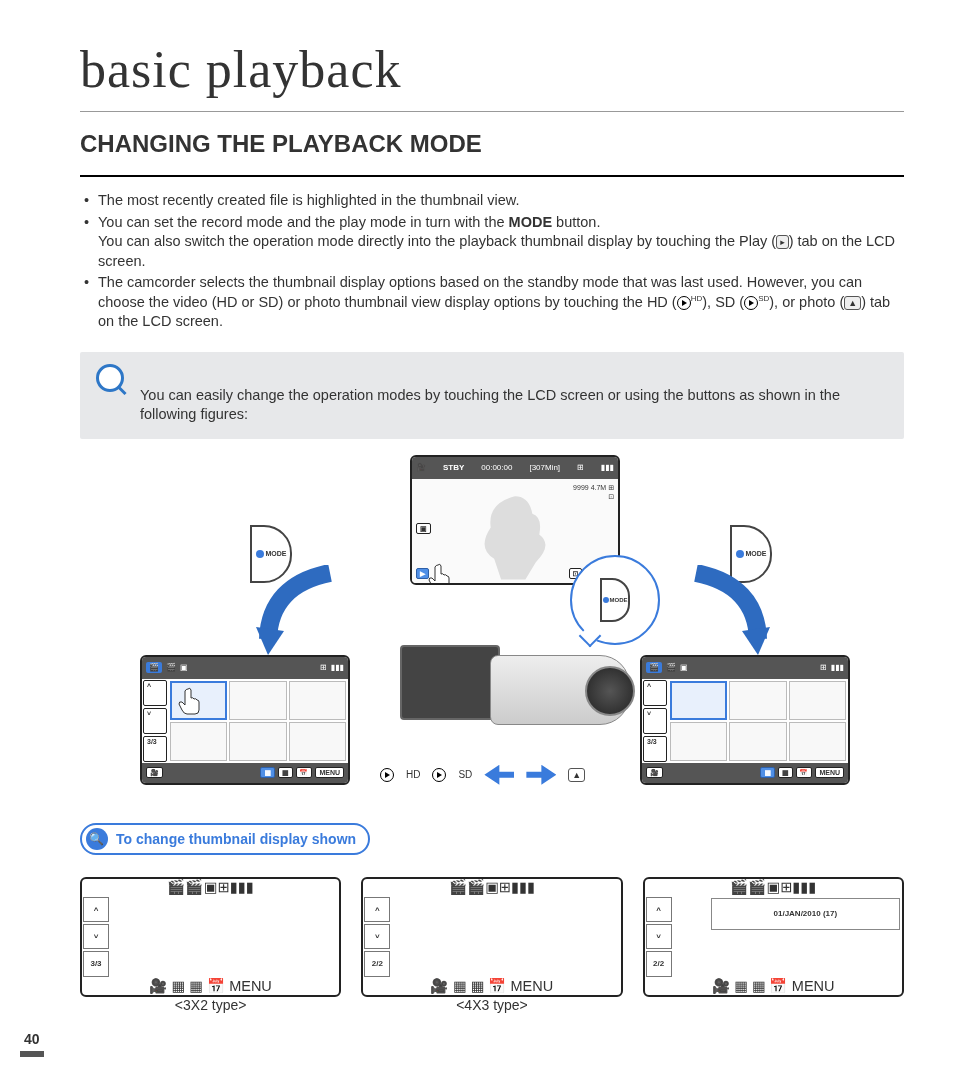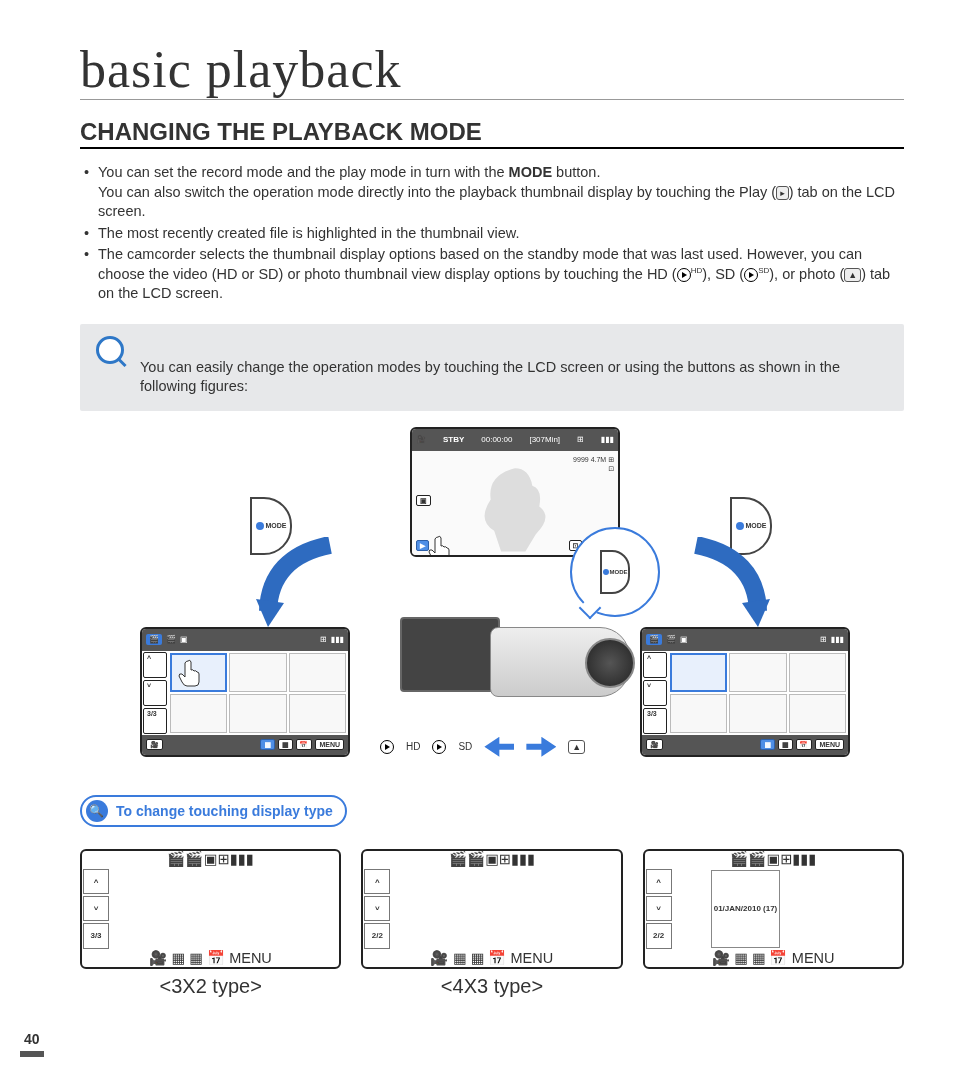--- a/index.html
+++ b/index.html
@@ -10,29 +10,29 @@
     background: #fff;
     position: relative;
     padding: 40px 50px 20px 80px;
     color: #333;
   }
   .chapter-title {
     font-size: 52px;
     font-weight: 300;
     letter-spacing: 1px;
     border-bottom: 1px solid #999;
-    padding-bottom: 0;
+    padding-bottom: 12px;
     margin-bottom: 18px;
     font-family: Georgia, serif;
   }
   .section-title {
     font-size: 24px;
     font-weight: bold;
     border-bottom: 2px solid #000;
-    padding-bottom: 1px;
+    padding-bottom: 17px;
     margin-bottom: 14px;
     display: inline-block;
     width: 100%;
   }
   ul.bullets {
     list-style: none;
     font-size: 14.5px;
     line-height: 1.35;
     margin-bottom: 20px;
   }
@@ -192,22 +192,21 @@
     display:flex;
     justify-content: space-between;
     gap: 20px;
     margin-top: 12px;
   }
   .thumb-col {
     flex:1;
     text-align:center;
   }
   .thumb-col .caption {
-    font-size:20px;
-    margin-top:6px;
+    font-size:14px;
   }
   .thumb-lcd {
     border:2px solid #222;
     border-radius:6px;
     height:120px;
     display:flex; flex-direction:column;
     overflow:hidden;
   }
   .thumb-lcd .mid {
     flex:1; display:flex;
@@ -256,25 +255,25 @@
 </head>
 <body>
 
 
 
 <div class="chapter-title">basic playback</div>
 
 <div class="section-title">CHANGING THE PLAYBACK MODE</div>
 
 <ul class="bullets">
+  <li>The most recently created file is highlighted in the thumbnail view.</li>
   <li>
     <span>You can set the record mode and the play mode in turn with the </span><b>MODE</b><span> button.</span><br>
     <span>You can also switch the operation mode directly into the playback thumbnail display by touching the Play (</span><span class="icon-inline">▸</span><span>) tab on the LCD screen.</span>
   </li>
-  <li>The most recently created file is highlighted in the thumbnail view.</li>
   <li>
     <span>The camcorder selects the thumbnail display options based on the standby mode that was last used. However, you can choose the video (HD or SD) or photo thumbnail view display options by touching the HD (</span><span class="play-circle"></span><sup style="font-size:8px;">HD</sup><span>), SD (</span><span class="play-circle"></span><sup style="font-size:8px;">SD</sup><span>), or photo (</span><span class="icon-inline">▲</span><span>) tab on the LCD screen.</span>
   </li>
 </ul>
 
 <div class="callout">
   <div class="mag-icon"></div>
   <br>
   <span>You can easily change the operation modes by touching the LCD screen or using the buttons as shown in the following figures:</span>
 </div>
@@ -424,21 +423,21 @@
     <div class="chip arrow left"></div>
     <div class="chip arrow"></div>
     <span class="icon-inline" style="background:#fff">▲</span>
   </div>
 
 </div>
 
 <div class="tip-box">
   <div class="tip-pill">
     <span class="circ">🔍</span>
-    <span>To change touching display type</span>
+    <span>To change thumbnail display shown</span>
   </div>
 
   <div class="thumbs-row">
 
     <div class="thumb-col">
       <div class="thumb-lcd">
         <div class="topbar">
           <span>🎬</span><span>🎬</span><span>▣</span><span style="flex:1"></span><span>⊞</span><span>▮▮▮</span>
         </div>
         <div class="mid">
@@ -512,21 +511,21 @@
       <div class="thumb-lcd">
         <div class="topbar">
           <span>🎬</span><span>🎬</span><span>▣</span><span style="flex:1"></span><span>⊞</span><span>▮▮▮</span>
         </div>
         <div class="mid">
           <div class="navcol">
             <div class="nb">˄</div>
             <div class="nb">˅</div>
             <div class="nb">2/2</div>
           </div>
-          <div class="gridwrap" style="display:flex;gap:14px;">
+          <div class="gridwrap" style="display:flex;flex-direction:column;gap:14px;">
             <div style="flex:1;display:flex;gap:2px;">
               <div class="cell sel" style="flex:0 0 34px;"></div>
               <div class="date-row" style="flex:1;">01/JAN/2010 (17)</div>
             </div>
             <div style="flex:1;"></div>
           </div>
         </div>
         <div class="botbar">
           <span class="btn">🎥</span><span style="flex:1"></span>
           <span class="btn">▦</span>

